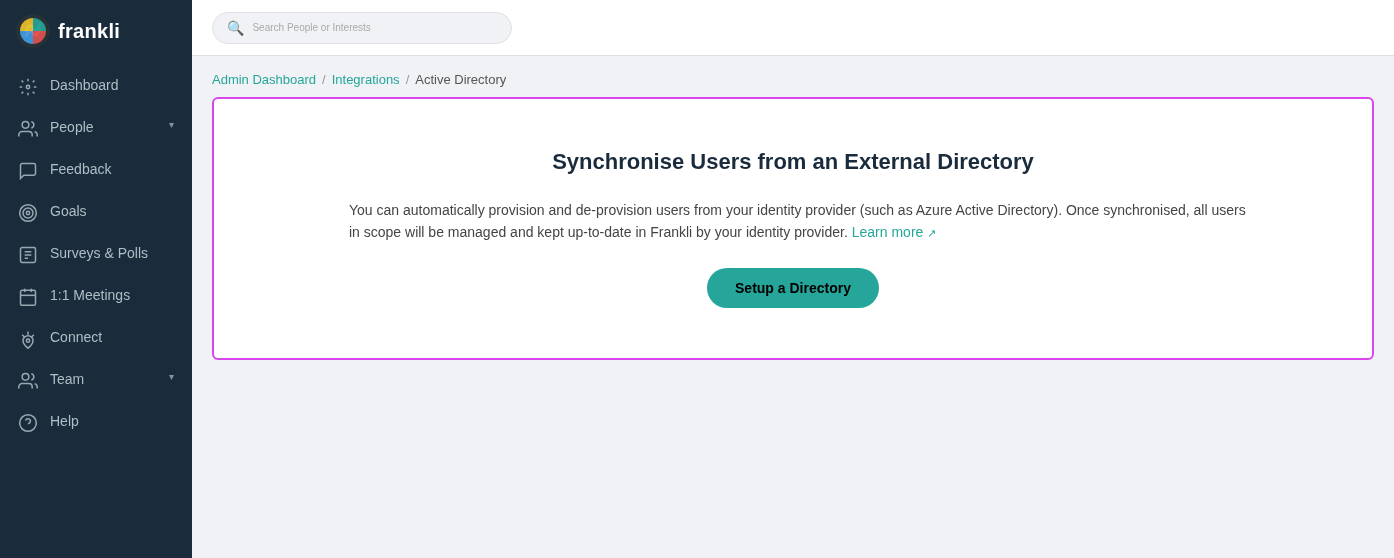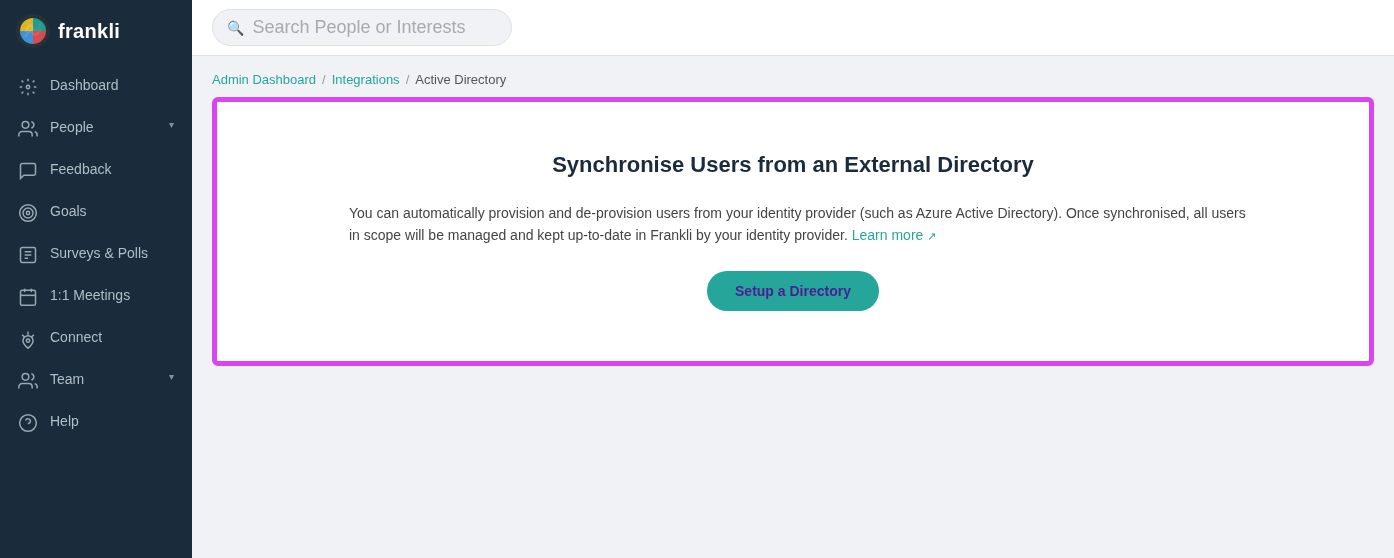--- a/index.html
+++ b/index.html
@@ -75,21 +75,21 @@
       border: 1px solid #e0e0e0;
       border-radius: 20px;
       padding: 7px 14px;
       gap: 8px;
       width: 300px;
     }
     .search-box input {
       border: none;
       background: transparent;
       outline: none;
-      font-size: 18px;
+      font-size: 10px;
       color: #555;
       width: 100%;
     }
     .search-box input::placeholder { color: #aaa; }
     .search-icon { color: #aaa; font-size: 14px; }
 
     .content-area {
       flex: 1;
       padding: 0;
       overflow-y: auto;
@@ -104,21 +104,21 @@
       background: #f0f2f5;
       border-radius: 19px;
     }
     .breadcrumb-link { color: #26a69a; text-decoration: none; cursor: pointer; }
     .breadcrumb-sep { color: #999; }
     .breadcrumb-current { color: #555; }
 
     .card {
       margin: 0 20px 20px 20px;
       background: #ffffff;
-      border: 5px solid #d946ef;
+      border: 2px solid #d946ef;
       border-radius: 6px;
       padding: 50px 40px 50px 40px;
       display: flex;
       flex-direction: column;
       align-items: center;
       gap: 24px;
     }
     .card-title {
       font-size: 22px;
       font-weight: 600;
@@ -129,21 +129,21 @@
       font-size: 14px;
       color: #444;
       line-height: 1.6;
       text-align: left;
       max-width: 900px;
       margin-left: 12px;
     }
     .card-description a { color: #26a69a; text-decoration: none; }
     .setup-btn {
       background: #26a69a;
-      color: #4c1d95;
+      color: #000000;
       border: none;
       border-radius: 20px;
       padding: 12px 28px;
       font-size: 14px;
       font-weight: 600;
       cursor: pointer;
       transition: background 0.15s;
     }
 
     

